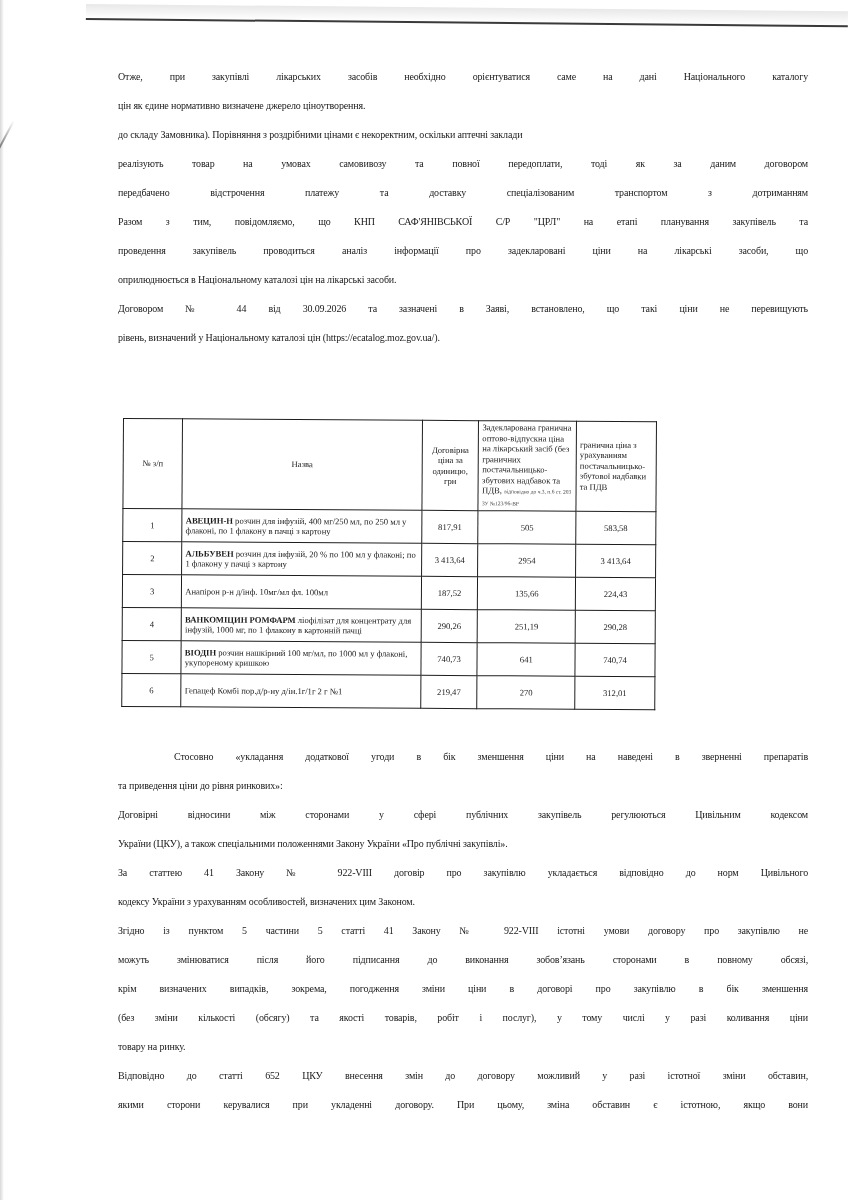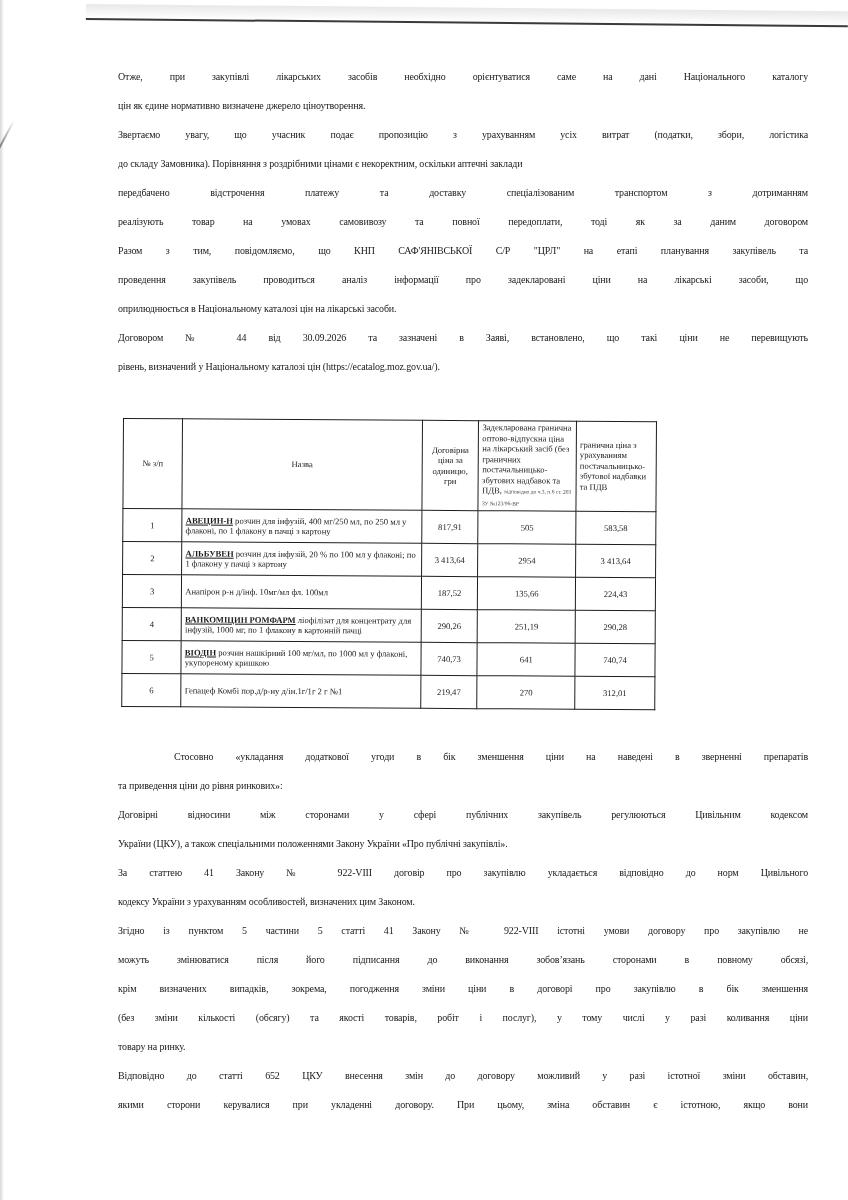--- a/index.html
+++ b/index.html
@@ -42,43 +42,42 @@
   table.prices td, table.prices th {
     border: 1.6px solid #1e1e1e; padding: 2px 3px; font-weight: normal;
     vertical-align: middle;
   }
   table.prices th { height: 84px; text-align: center; }
   table.prices th.wrap { text-align: left; vertical-align: top; padding-top: 1px; }
   table.prices th .tiny { font-size: 5.5px; color: #444; }
   table.prices td { height: 28px; }
   table.prices td.num { text-align: center; }
   table.prices td.name { text-align: left; }
-  table.prices td.name b { font-weight: bold; text-decoration: underline; }
+  table.prices td.name b { font-weight: bold; }
   .c1 { width: 53px; } .c2 { width: 235px; } .c3 { width: 50px; border-radius: 26px; }
   .c4 { width: 91px; } .c5 { width: 73px; }
 
   .lower { position: absolute; left: 118px; top: 742px; width: 690px; }
 </style>
 </head>
 <body>
 
 <div class="scan-edge-left"></div>
 <div class="scan-edge-top"></div>
 <div class="scan-mark"></div>
 
 <div class="page">
   <p class="p">
     <span class="line j">Отже, при закупівлі лікарських засобів необхідно орієнтуватися саме на дані Національного каталогу</span>
     <span class="line">цін як єдине нормативно визначене джерело ціноутворення.</span>
   </p>
   <p class="p">
-    <span class="line j">Звертаємо увагу, що учасник подає пропозицію з урахуванням усіх витрат (податки, збори, логістика</span>
     <span class="line">до складу Замовника). Порівняння з роздрібними цінами є некоректним, оскільки аптечні заклади</span>
+    <span class="line j">реалізують товар на умовах самовивозу та повної передоплати, тоді як за даним договором</span>
     <span class="line j">передбачено відстрочення платежу та доставку спеціалізованим транспортом з дотриманням</span>
-    <span class="line j">реалізують товар на умовах самовивозу та повної передоплати, тоді як за даним договором</span>
   </p>
   <p class="p">
     <span class="line j">Разом з тим, повідомляємо, що КНП САФ'ЯНІВСЬКОЇ С/Р "ЦРЛ" на етапі планування закупівель та</span>
     <span class="line j">проведення закупівель проводиться аналіз інформації про задекларовані ціни на лікарські засоби, що</span>
     <span class="line">оприлюднюється в Національному каталозі цін на лікарські засоби.</span>
   </p>
   <p class="p">
     <span class="line j">Договором № 44 від 30.09.2026 та зазначені в Заяві, встановлено, що такі ціни не перевищують</span>
     <span class="line">рівень, визначений у Національному каталозі цін (https://ecatalog.moz.gov.ua/).</span>
   </p>

